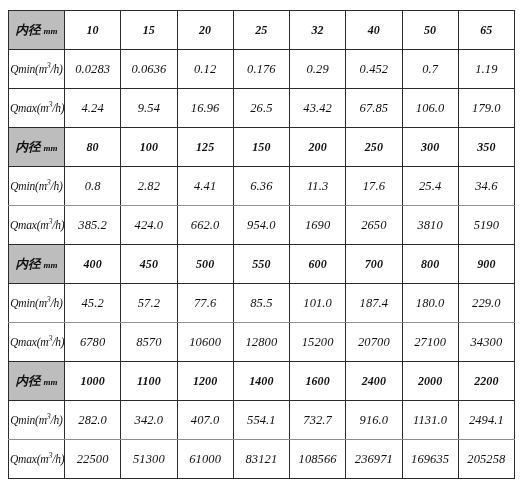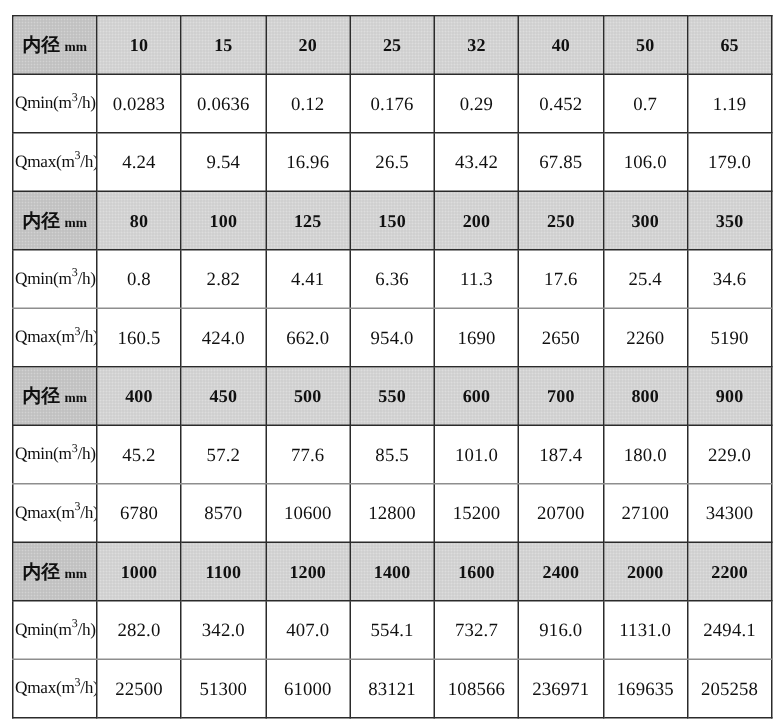--- a/index.html
+++ b/index.html
@@ -6,20 +6,21 @@
   body{
     width:522px;height:483px;
     background:#ffffff;
     font-family:"Liberation Serif","DejaVu Serif",serif;
     overflow:hidden;
   }
   #sheet{
     position:relative;
     width:522px;height:483px;
     background:#ffffff;
+    font-style:italic;
   }
   table.spec{
     position:absolute;
     left:8px; top:10px;
     width:506px;
     border-collapse:collapse;
     table-layout:fixed;
     background:#ffffff;
   }
   table.spec col.c0{width:56px;}
@@ -141,27 +142,27 @@
           <td>2.82</td>
           <td>4.41</td>
           <td>6.36</td>
           <td>11.3</td>
           <td>17.6</td>
           <td>25.4</td>
           <td>34.6</td>
         </tr>
         <tr>
           <td class="lbl"><span>Qmax(m</span><sup>3</sup><span>/h)</span></td>
-          <td>160.5</td>
+          <td>385.2</td>
           <td>424.0</td>
           <td>662.0</td>
           <td>954.0</td>
           <td>1690</td>
           <td>2650</td>
-          <td>2260</td>
+          <td>3810</td>
           <td>5190</td>
         </tr>
         <tr class="hdr">
           <td class="lbl hdrlbl"><span>内径</span> <span class="unit">mm</span></td>
           <td>400</td>
           <td>450</td>
           <td>500</td>
           <td>550</td>
           <td>600</td>
           <td>700</td>

